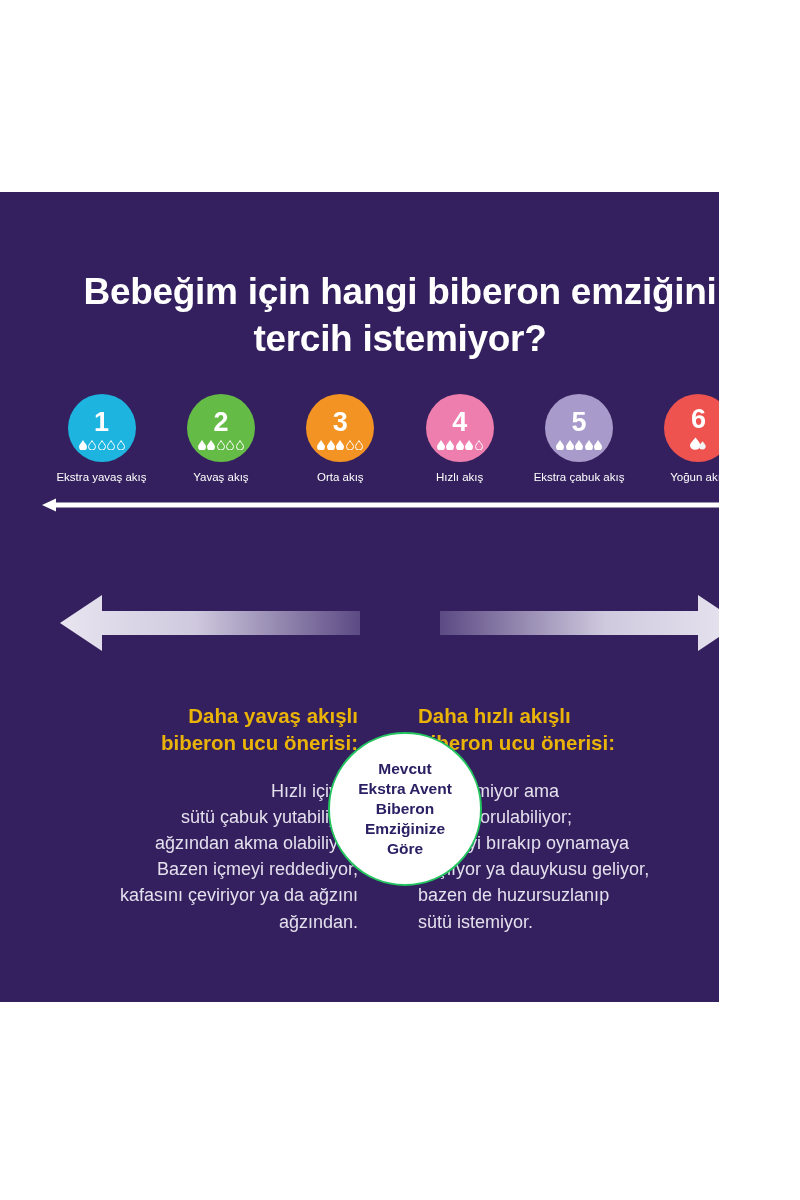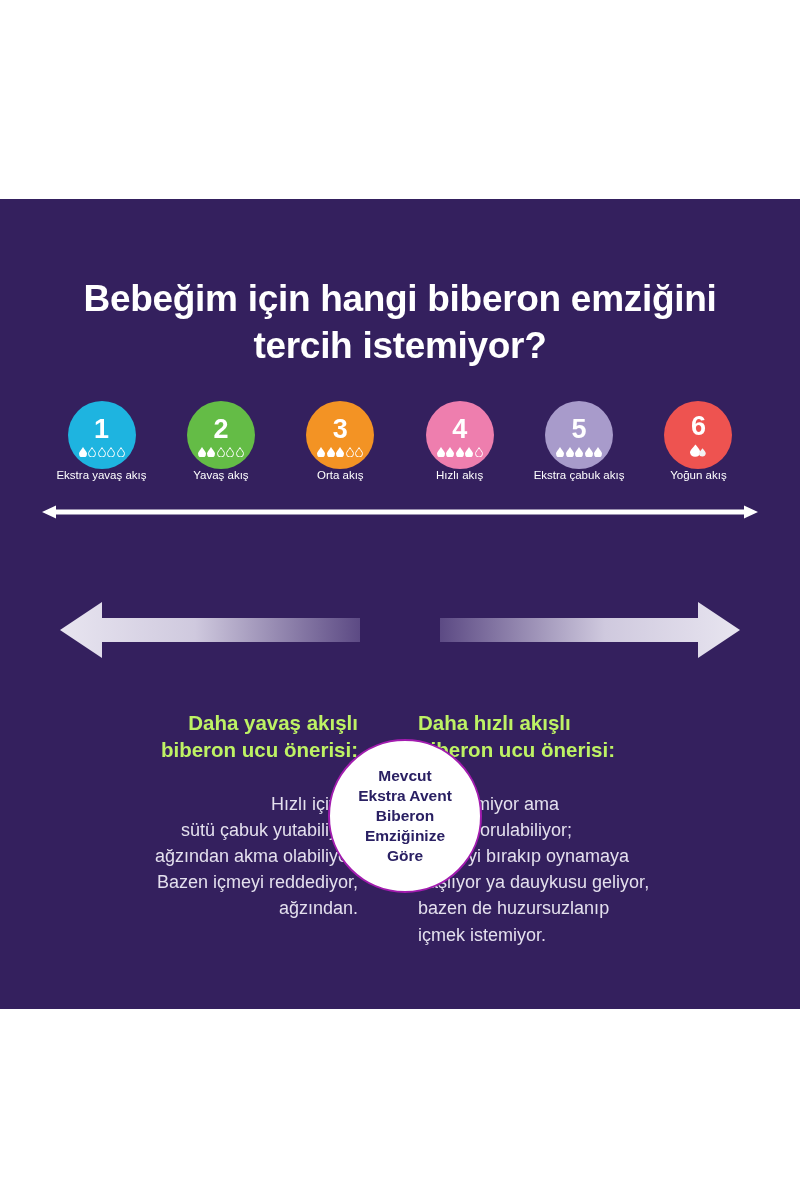--- a/index.html
+++ b/index.html
@@ -16,22 +16,22 @@
     position: relative;
     width: 800px;
     height: 1200px;
     background: #ffffff;
   }
 
   
   #panel {
     position: absolute;
     left: 0;
-    top: 199px;
-    width: 800px;
+    top: 192px;
+    width: 719px;
     height: 810px;
     background: #34205e;
     overflow: hidden;
   }
 
   
   #title {
     position: absolute;
     left: 0;
     top: 76px;
@@ -95,20 +95,21 @@
     width: 8px;
     height: 10px;
     position: relative;
   }
   .drop svg { display: block; width: 8px; height: 10px; }
 
   .blob-icon { width: 24px; height: 16px; }
   .blob-icon svg { display: block; width: 24px; height: 16px; }
 
   .flow-label {
+    margin-top: 9px;
     color: #ffffff;
     font-size: 11.5px;
     font-weight: normal;
     text-align: center;
     white-space: nowrap;
   }
 
   
   #thin-arrow {
     position: absolute;
@@ -129,21 +130,21 @@
 
   
   #center-circle {
     position: absolute;
     left: 328px;
     top: 540px;
     width: 154px;
     height: 154px;
     border-radius: 50%;
     background: #ffffff;
-    border: 2px solid #a21caf;
+    border: 2px solid #22c55e;
     display: flex;
     align-items: center;
     justify-content: center;
     z-index: 5;
   }
   #center-circle-inner {
     text-align: center;
     color: #2a2063;
     font-size: 15.5px;
     font-weight: bold;
@@ -161,25 +162,25 @@
   }
 
   .col {
     width: 400px;
     padding: 0 0px;
   }
   .col-left  { padding-left: 56px;  padding-right: 42px; }
   .col-right { padding-left: 18px;  padding-right: 45px; }
 
   .col-head {
-    color: #bef264;
+    color: #eab308;
     font-size: 20.5px;
     font-weight: bold;
     line-height: 1.32;
-    margin-bottom: 28px;
+    margin-bottom: 22px;
   }
   .col-head .ln { display: block; }
   .col-left .col-head  { text-align: right; }
   .col-right .col-head { text-align: left; }
 
   .col-body {
     color: #e4e0ee;
     font-size: 18px;
     font-weight: normal;
     line-height: 1.45;
@@ -427,35 +428,36 @@
       <div class="col col-left">
         <div class="col-head">
           <span class="ln">Daha yavaş akışlı</span>
           <span class="ln">biberon ucu önerisi:</span>
         </div>
         <div class="col-body">
           <span class="ln">Hızlı içiyor,</span>
           <span class="ln">sütü çabuk yutabiliyor,</span>
           <span class="ln">ağzından akma olabiliyor.</span>
           <span class="ln">Bazen içmeyi reddediyor,</span>
+          <span class="ln">kafasını çeviriyor ya da ağzını</span>
           <span class="ln">ağzından.</span>
         </div>
       </div>
 
       <div class="col col-right">
         <div class="col-head">
           <span class="ln">Daha hızlı akışlı</span>
           <span class="ln">biberon ucu önerisi:</span>
         </div>
         <div class="col-body">
           <span class="ln">Hırslı emiyor ama</span>
           <span class="ln">çabuk yorulabiliyor;</span>
           <span class="ln">emmeyi bırakıp oynamaya</span>
           <span class="ln">başlıyor ya dauykusu geliyor,</span>
           <span class="ln">bazen de huzursuzlanıp</span>
-          <span class="ln">içmek istemiyor.</span>
+          <span class="ln">sütü istemiyor.</span>
         </div>
       </div>
 
     </div>
 
   </div>
 </div>
 
 </body></html>

